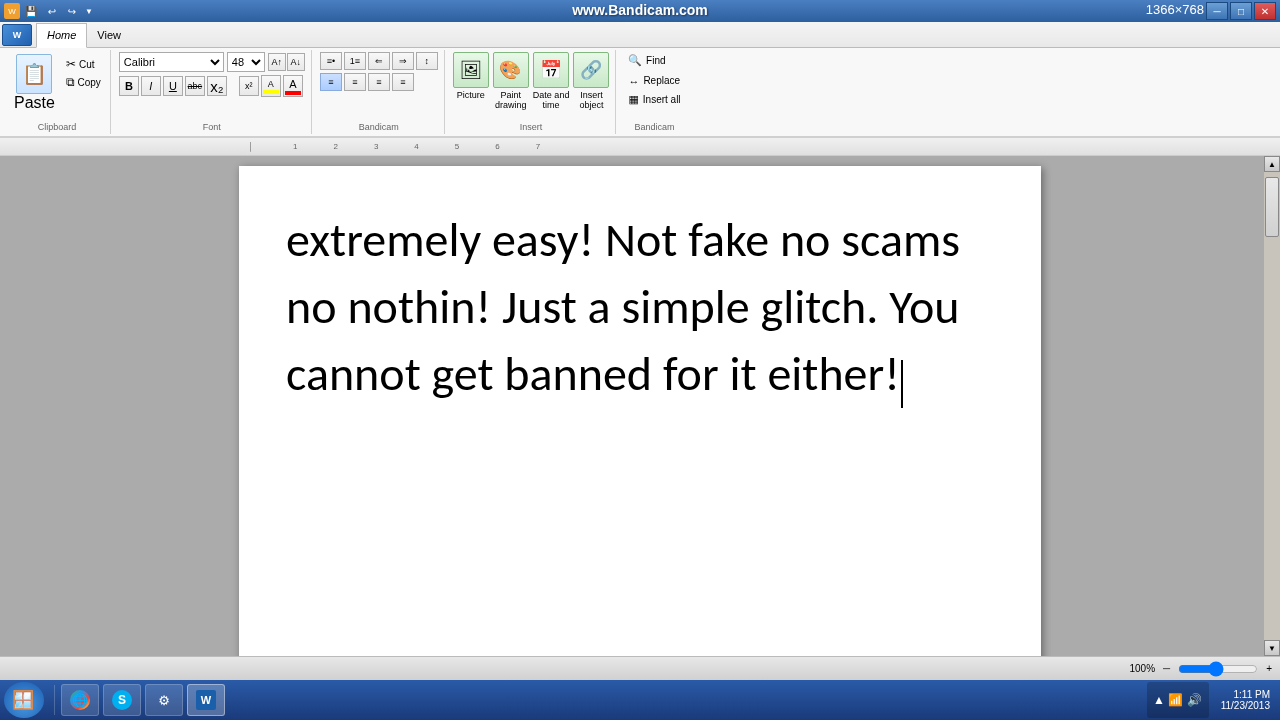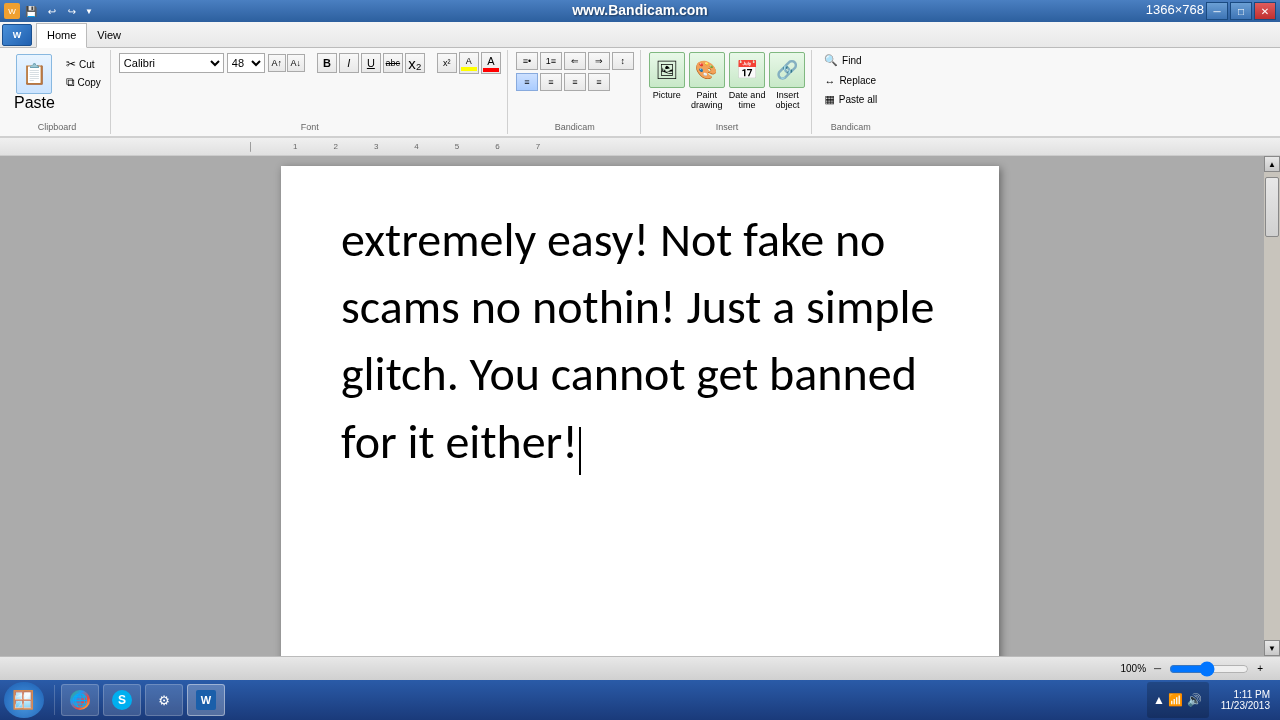--- a/index.html
+++ b/index.html
@@ -70,20 +70,21 @@
       height: 100%;
       display: flex; align-items: center;
       border-right: 1px solid transparent;
     }
     .menu-tab.active {
       background: #fff;
       border: 1px solid #bbb;
       border-bottom: 1px solid white;
       margin-bottom: -1px;
       z-index: 1;
+      font-style: italic;
     }
 
     
     .ribbon-toolbar {
       display: flex;
       align-items: stretch;
       background: #f8f8f8;
       padding: 2px 4px;
       gap: 2px;
       height: 90px;
@@ -141,22 +142,22 @@
       gap: 3px;
       font-size: 10px;
       cursor: pointer;
       padding: 1px 3px;
     }
     .small-icon { font-size: 12px; }
 
     
     .font-group-content {
       display: flex;
-      flex-direction: row;
-      gap: 12px;
+      flex-direction: column;
+      gap: 3px;
       justify-content: center;
     }
     .font-row1 { display: flex; align-items: center; gap: 3px; }
     .font-row2 { display: flex; align-items: center; gap: 2px; }
     .font-select {
       width: 105px; height: 20px;
       font-size: 11px;
       border: 1px solid #aaa;
       background: white;
     }
@@ -299,44 +300,44 @@
       width: 14px;
       height: 60px;
       background: linear-gradient(to bottom, #e8e8e8, #d0d0d0);
       border: 1px solid #888;
       border-radius: 2px;
       left: 1px;
     }
 
     
     .document-page {
-      width: 718px;
+      width: 802px;
       background: white;
       margin-top: 10px;
-      padding: 40px 60px;
+      padding: 40px 47px;
       box-shadow: 2px 2px 8px rgba(0,0,0,0.4);
       min-height: 100%;
     }
 
     .doc-content {
       font-family: 'Calibri', 'Segoe UI', sans-serif;
       font-size: 48px;
       line-height: 1.4;
       color: #000;
     }
 
     
     .statusbar {
       height: 24px;
       background: linear-gradient(to bottom, #e8e8e8, #d0d0d0);
       border-top: 1px solid #bbb;
       display: flex;
       align-items: center;
       justify-content: space-between;
-      padding: 0 17px;
+      padding: 0 8px;
       font-size: 10px;
     }
     .status-left { display: flex; gap: 12px; }
     .status-right { display: flex; align-items: center; gap: 8px; }
     .zoom-slider { width: 80px; height: 8px; cursor: pointer; }
 
     
     .taskbar {
       height: 40px;
       background: linear-gradient(to bottom, #2a5ba8, #1a3a7a);
@@ -550,21 +551,21 @@
       <div class="editing-btn">
         <span class="edit-icon">🔍</span>
         <span>Find</span>
       </div>
       <div class="editing-btn">
         <span class="edit-icon">↔</span>
         <span>Replace</span>
       </div>
       <div class="editing-btn">
         <span class="edit-icon">▦</span>
-        <span>Paste all</span>
+        <span>Insert all</span>
       </div>
     </div>
     <div class="ribbon-group-label">Bandicam</div>
   </div>
 
 </div>
 
 <div class="ruler">
   <div class="ruler-marks">
     <span style="margin-right:40px;">│</span>

